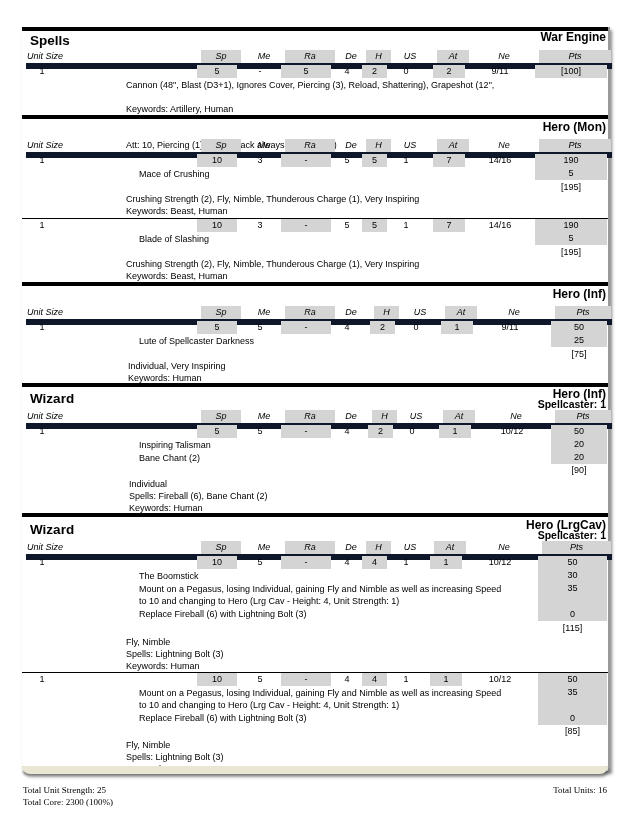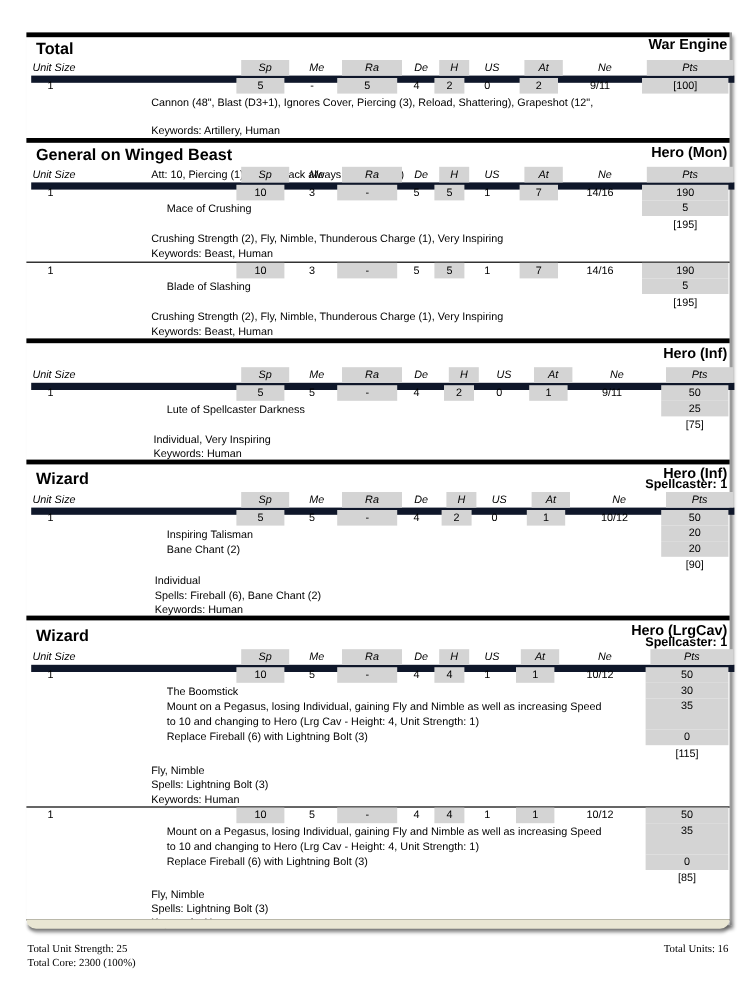--- a/index.html
+++ b/index.html
@@ -28,21 +28,21 @@
   .pts-sub { position: absolute; width: 72px; left: 513px; text-align: center; font-size: 9px; line-height: 13px; }
   .divider { position: absolute; left: 0; width: 586px; border-top: 1px solid #000; }
   .footer-text { position: absolute; font-family: "Liberation Serif", serif; font-size: 9px; }
 </style>
 </head>
 <body>
 
 <div class="card">
 
   <div class="unit" style="top:0px;height:86px;">
-    <div class="unit-title">Total</div>
+    <div class="unit-title">Spells</div>
     <div class="unit-type">War Engine</div>
     <div class="hdr-row" style="top:19px;">
       <span class="lbl">Unit Size</span>
       <span class="cell g" style="left:175px;width:40px;">Sp</span>
       <span class="cell" style="left:218px;width:40px;">Me</span>
       <span class="cell g" style="left:259px;width:50px;">Ra</span>
       <span class="cell" style="left:310px;width:30px;">De</span>
       <span class="cell g" style="left:340px;width:25px;">H</span>
       <span class="cell" style="left:368px;width:32px;">US</span>
       <span class="cell g" style="left:411px;width:32px;">At</span>
@@ -60,21 +60,20 @@
       <span class="cell g" style="left:411px;width:32px;">2</span>
       <span class="cell" style="left:448px;width:60px;">9/11</span>
       <span class="cell g" style="left:513px;width:72px;">[100]</span>
     </div>
     <div class="text-line" style="left:104px;top:48px;">Cannon (48", Blast (D3+1), Ignores Cover, Piercing (3), Reload, Shattering), Grapeshot (12",</div>
     <div class="text-line" style="left:104px;top:60px;margin-top:48px;">Att: 10, Piercing (1) - This attack always hits on a 6+)</div>
     <div class="text-line" style="left:104px;top:72px;">Keywords: Artillery, Human</div>
   </div>
 
   <div class="unit" style="top:88px;height:166px;">
-    <div class="unit-title">General on Winged Beast</div>
     <div class="unit-type" style="top:3px;">Hero (Mon)</div>
     <div class="hdr-row" style="top:20px;">
       <span class="lbl">Unit Size</span>
       <span class="cell g" style="left:175px;width:40px;">Sp</span>
       <span class="cell" style="left:218px;width:40px;">Me</span>
       <span class="cell g" style="left:259px;width:50px;">Ra</span>
       <span class="cell" style="left:310px;width:30px;">De</span>
       <span class="cell g" style="left:340px;width:25px;">H</span>
       <span class="cell" style="left:368px;width:32px;">US</span>
       <span class="cell g" style="left:411px;width:32px;">At</span>

